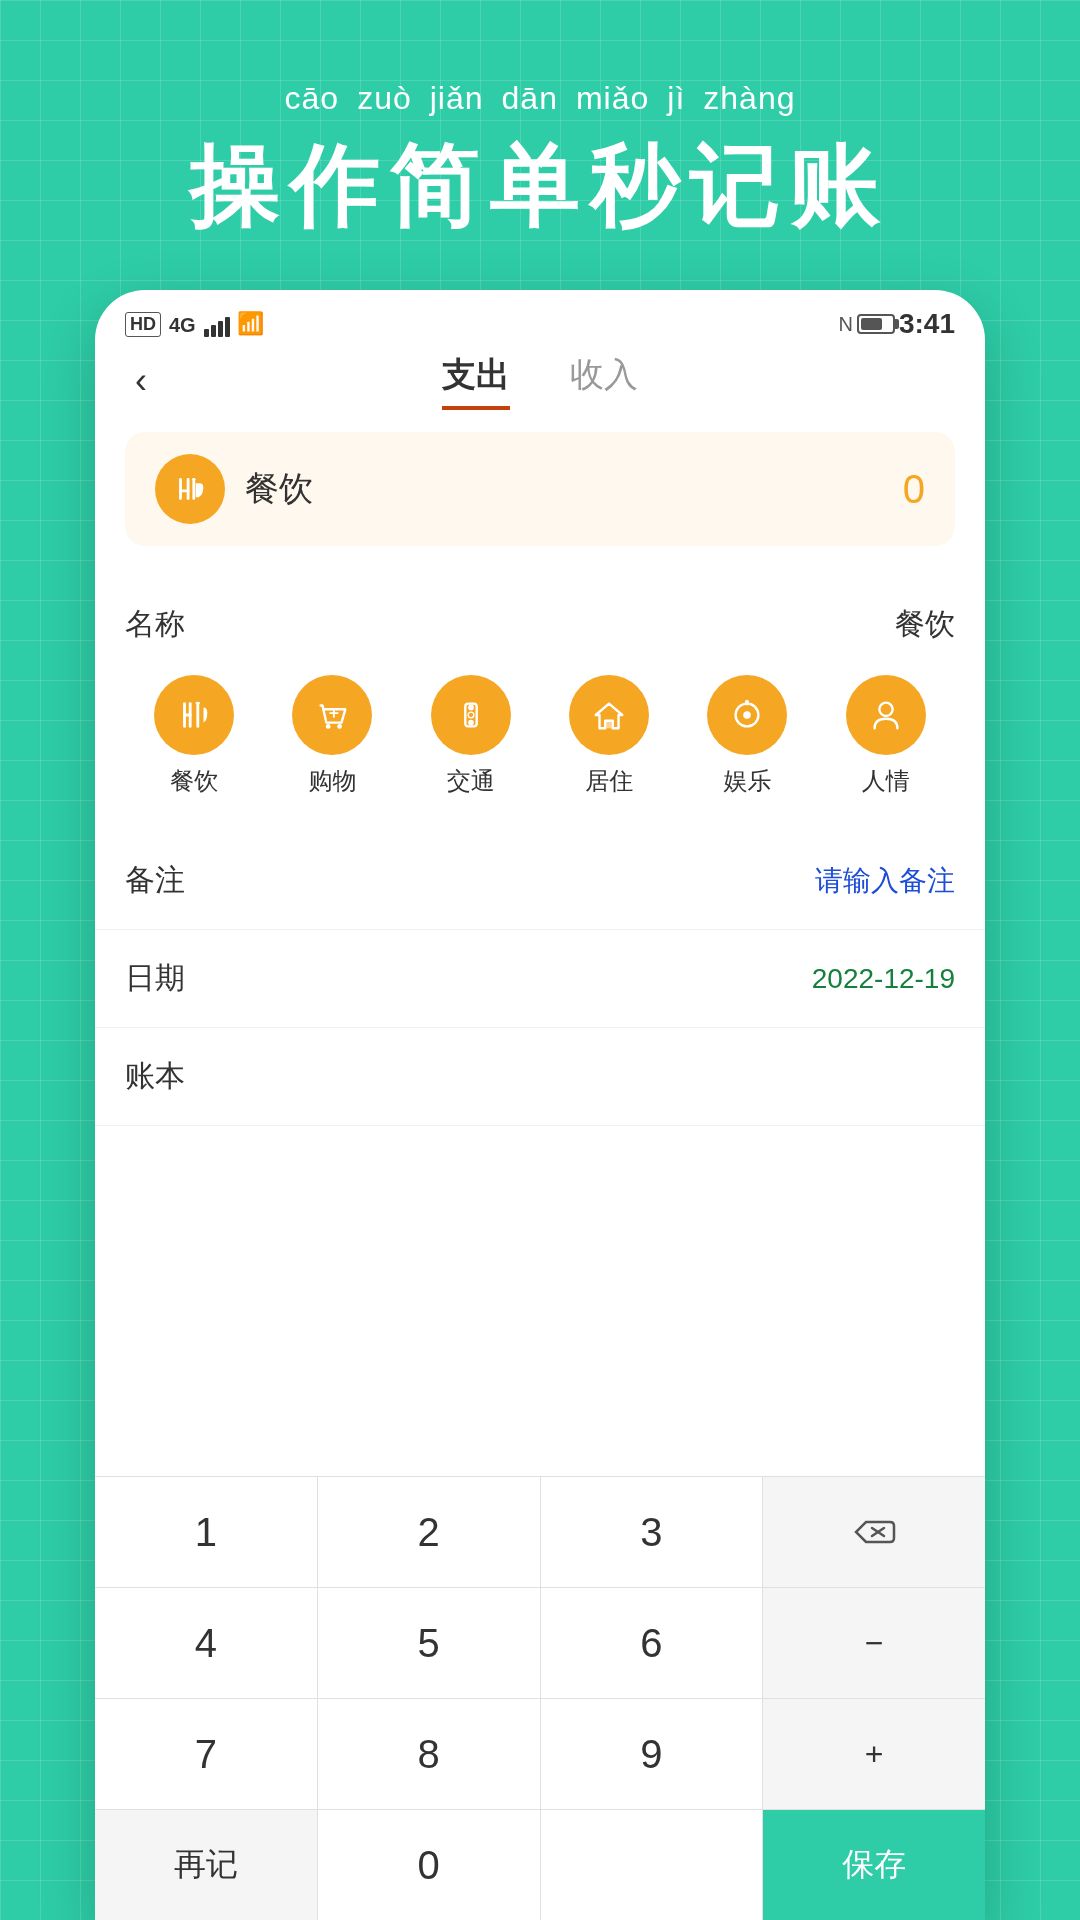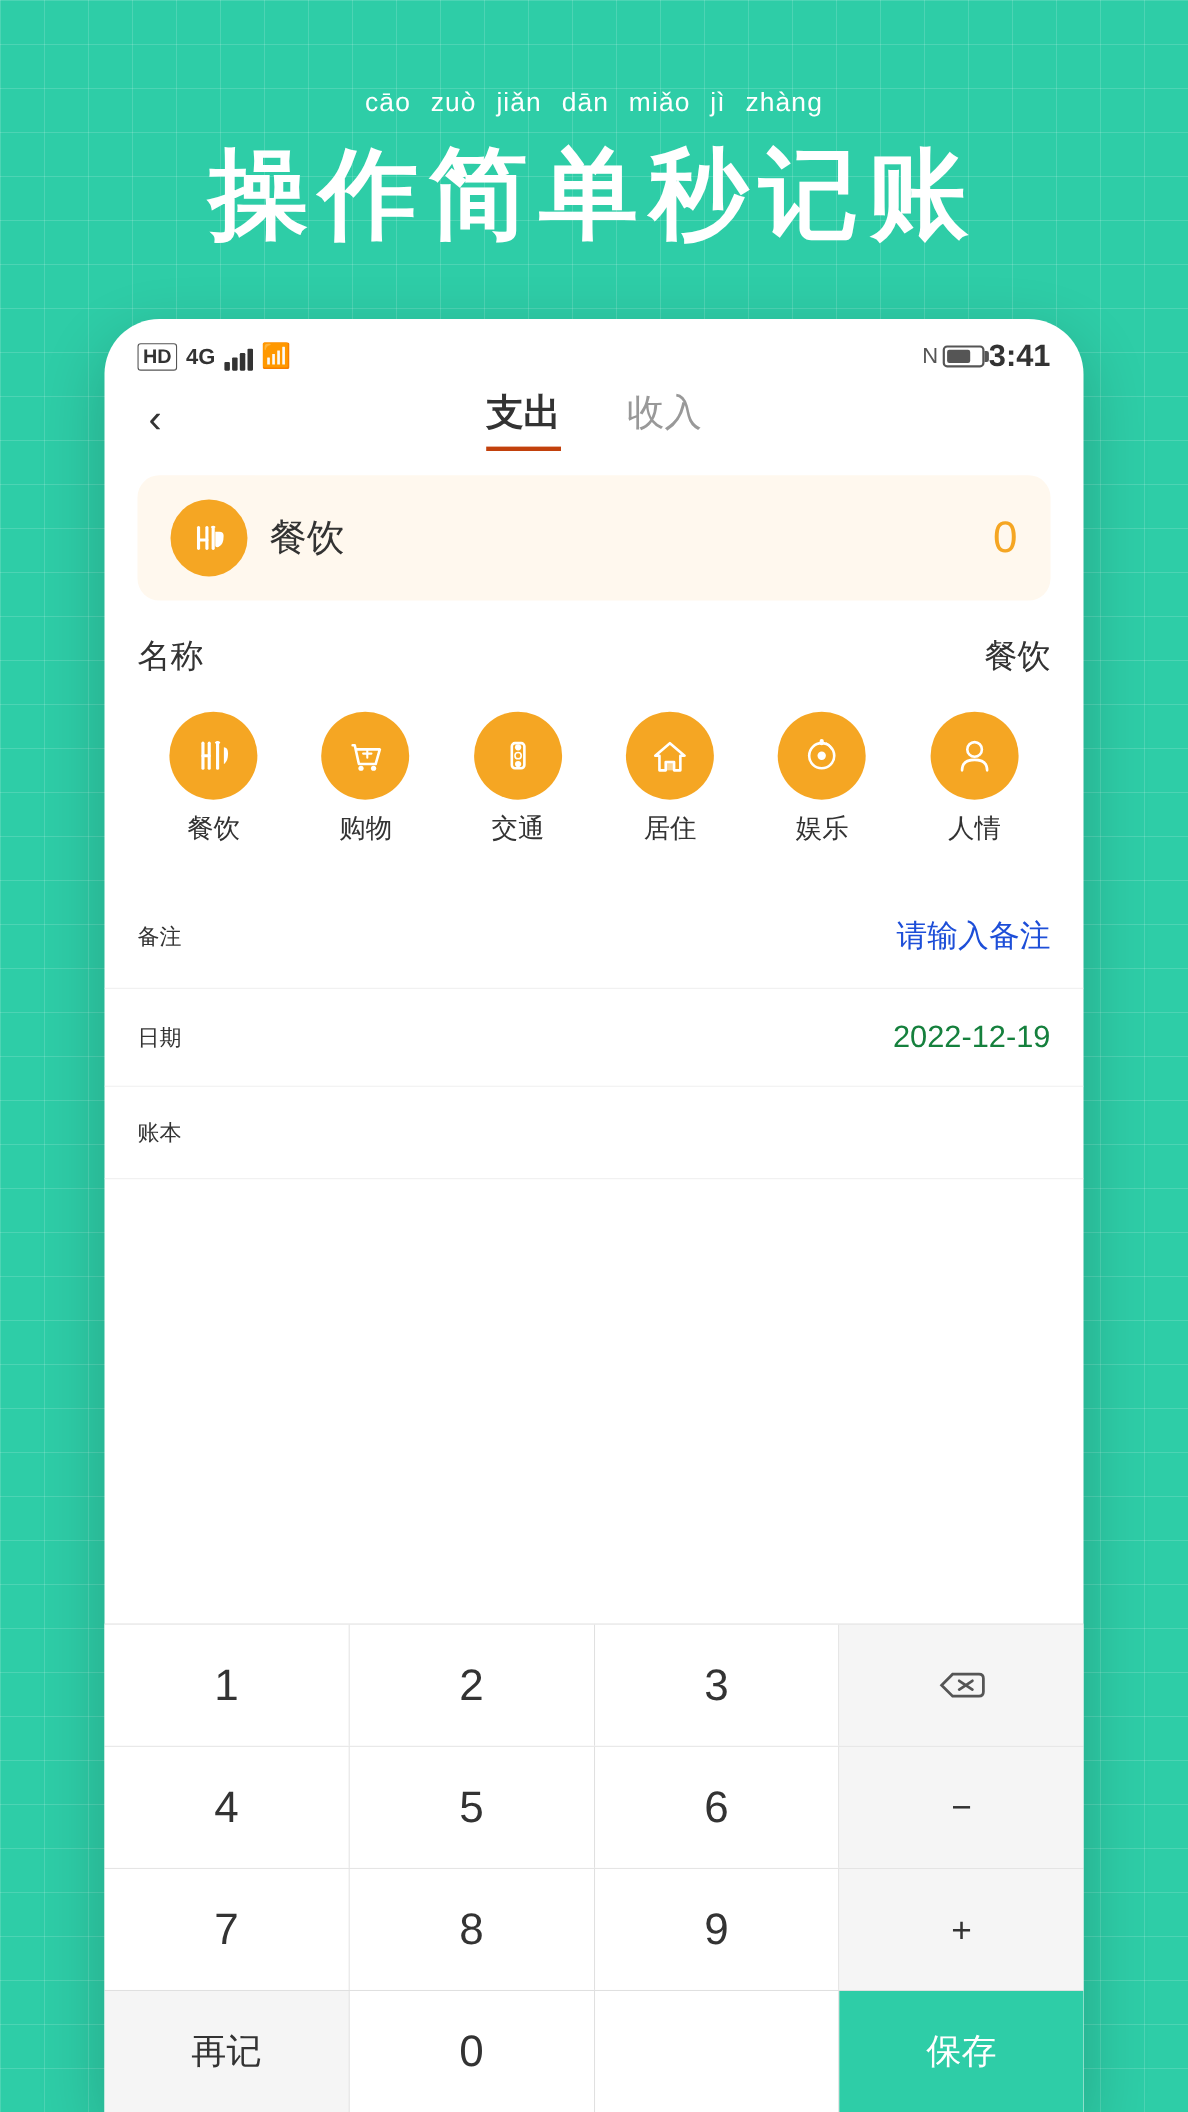--- a/index.html
+++ b/index.html
@@ -34,21 +34,21 @@
 
     .pinyin-row {
       display: flex;
       justify-content: center;
       gap: 18px;
       margin-bottom: 8px;
     }
 
     .pinyin-char {
       color: white;
-      font-size: 24px;
+      font-size: 32px;
       font-weight: 300;
       letter-spacing: 1px;
       text-align: center;
     }
 
     .chinese-title {
       color: white;
       font-size: 90px;
       font-weight: 700;
       letter-spacing: 10px;
@@ -158,20 +158,21 @@
     
     .section {
       padding: 10px 30px;
     }
 
     .section-header {
       display: flex;
       justify-content: space-between;
       align-items: center;
       margin-bottom: 20px;
+      margin-top: 28px;
     }
 
     .section-label {
       font-size: 30px;
       color: #333;
     }
 
     .section-value {
       font-size: 30px;
       color: #333;
@@ -221,21 +222,21 @@
     
     .row-item {
       display: flex;
       justify-content: space-between;
       align-items: center;
       padding: 28px 30px;
       border-bottom: 1px solid #F0F0F0;
     }
 
     .row-label {
-      font-size: 20px;
+      font-size: 30px;
       color: #333;
     }
 
     .row-value {
       font-size: 28px;
       color: #1d4ed8;
     }
 
     .row-value.date {
       color: #15803d;

